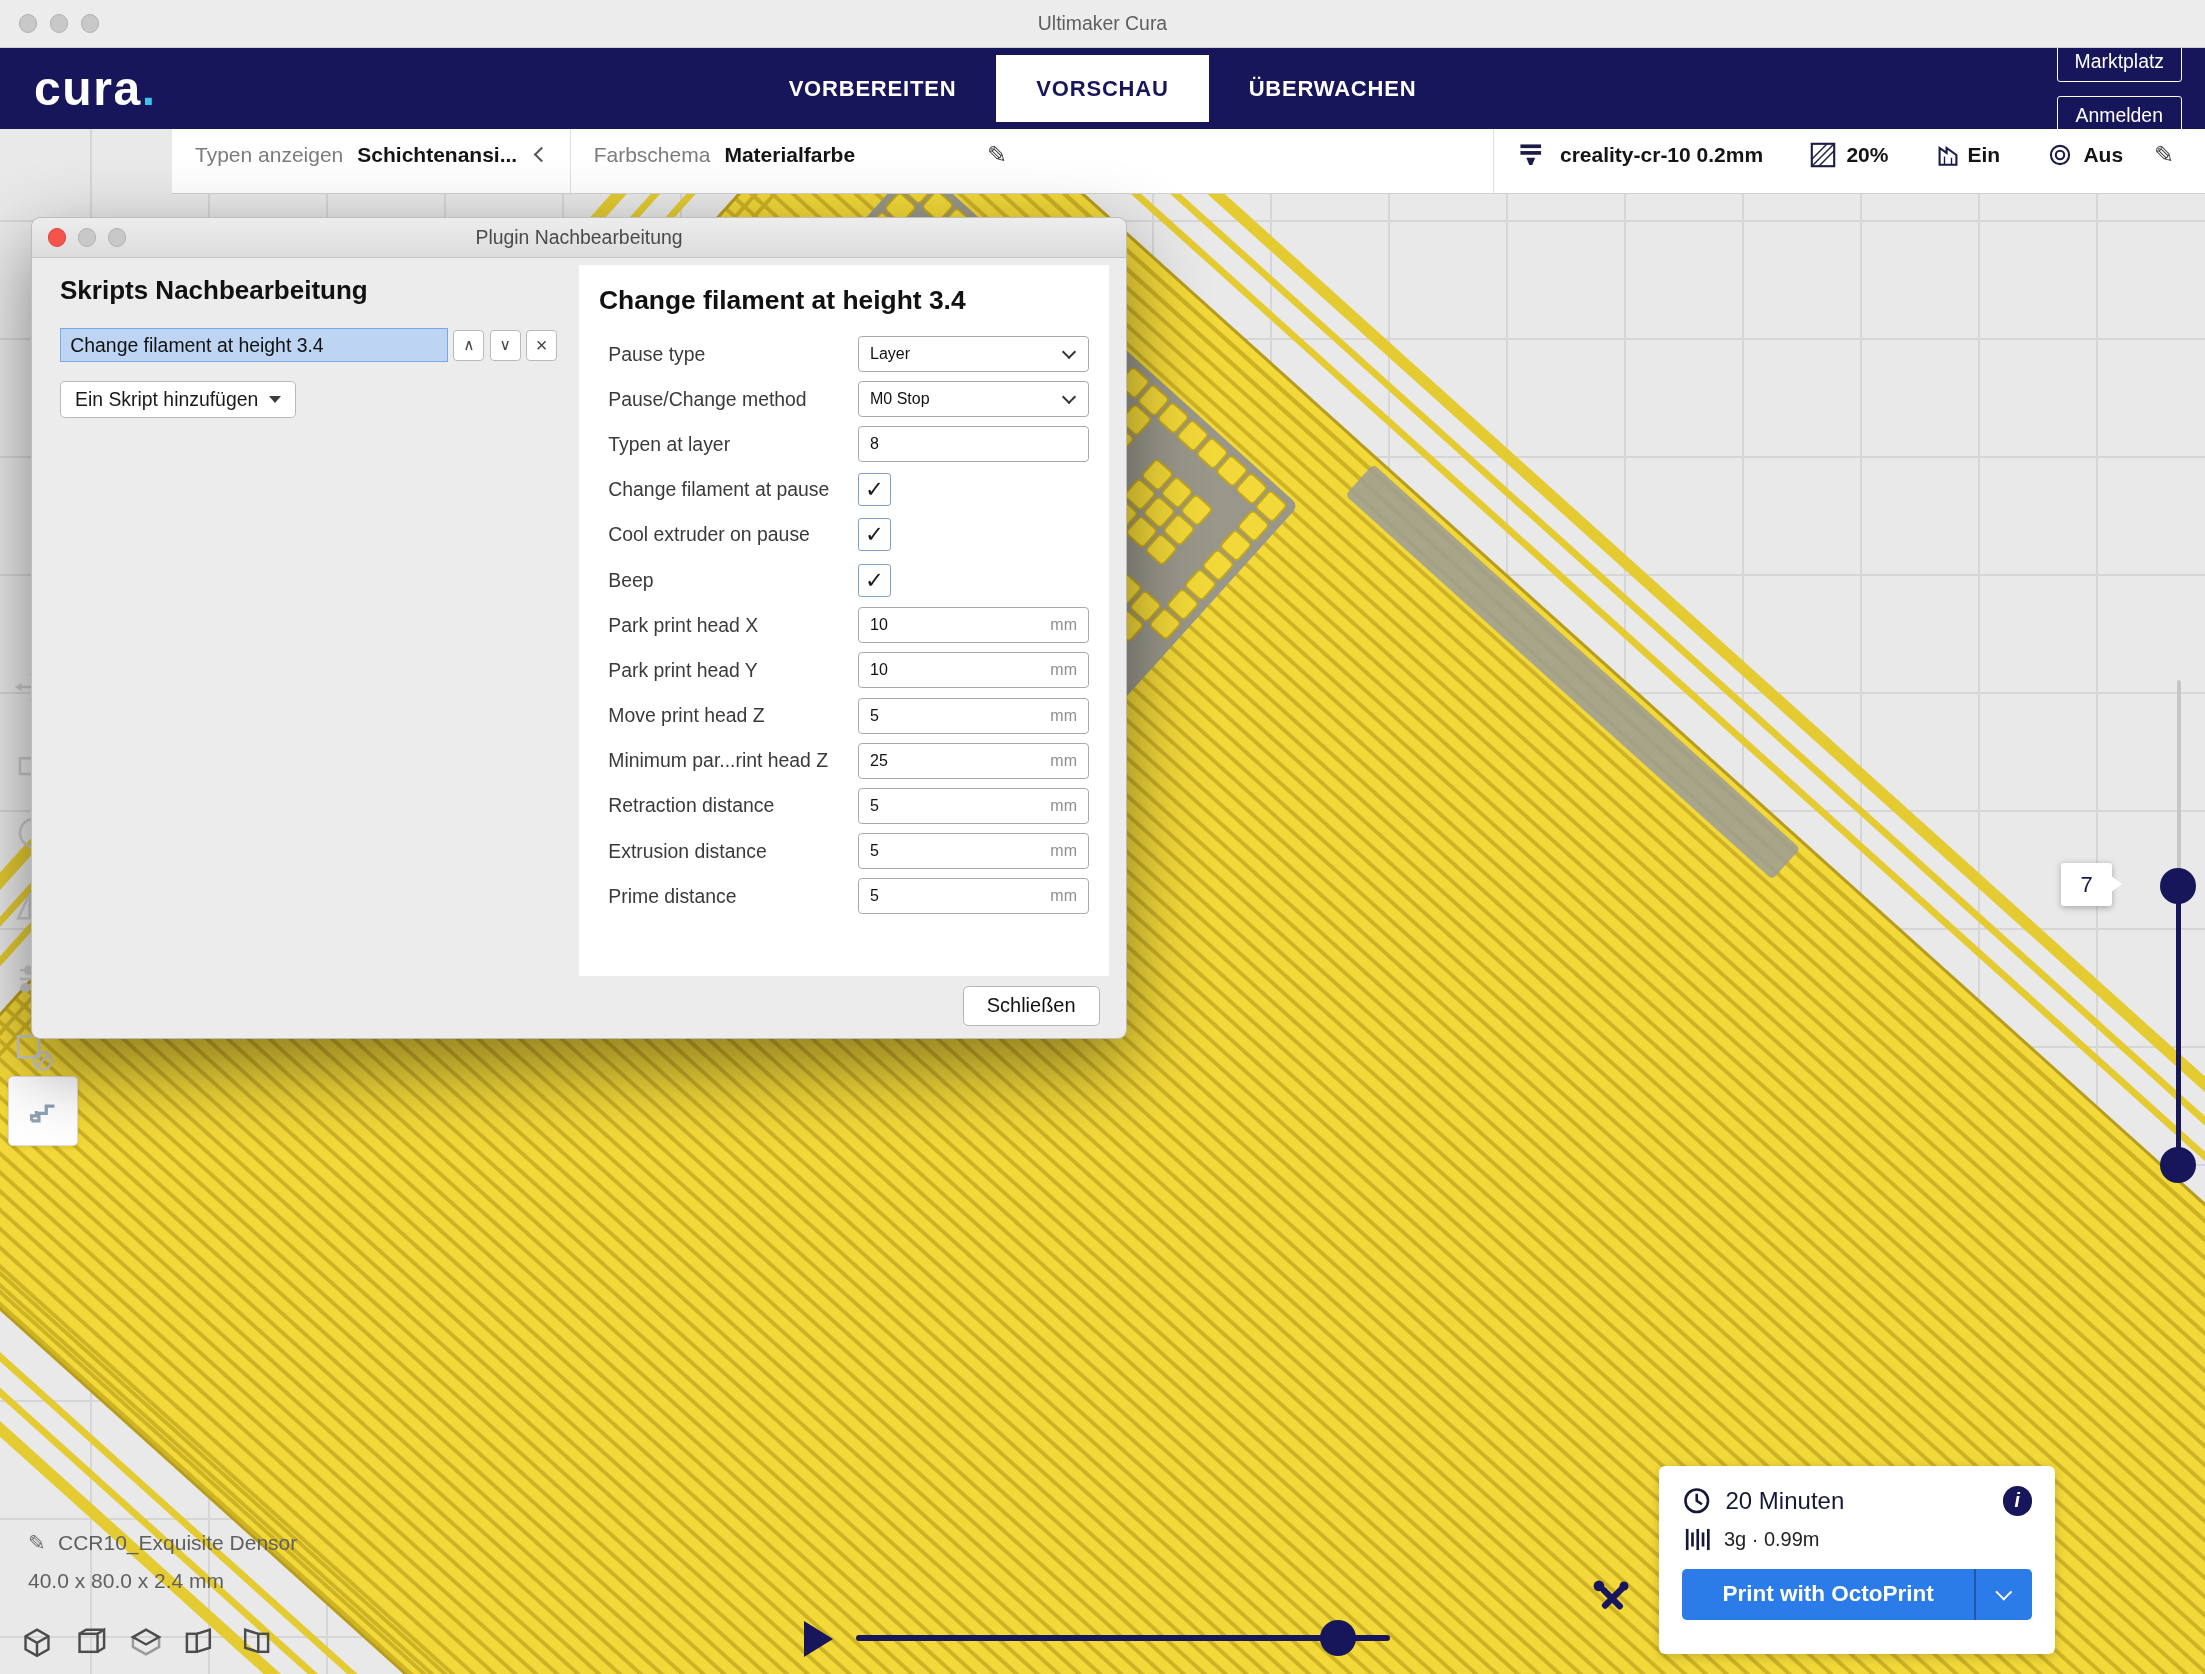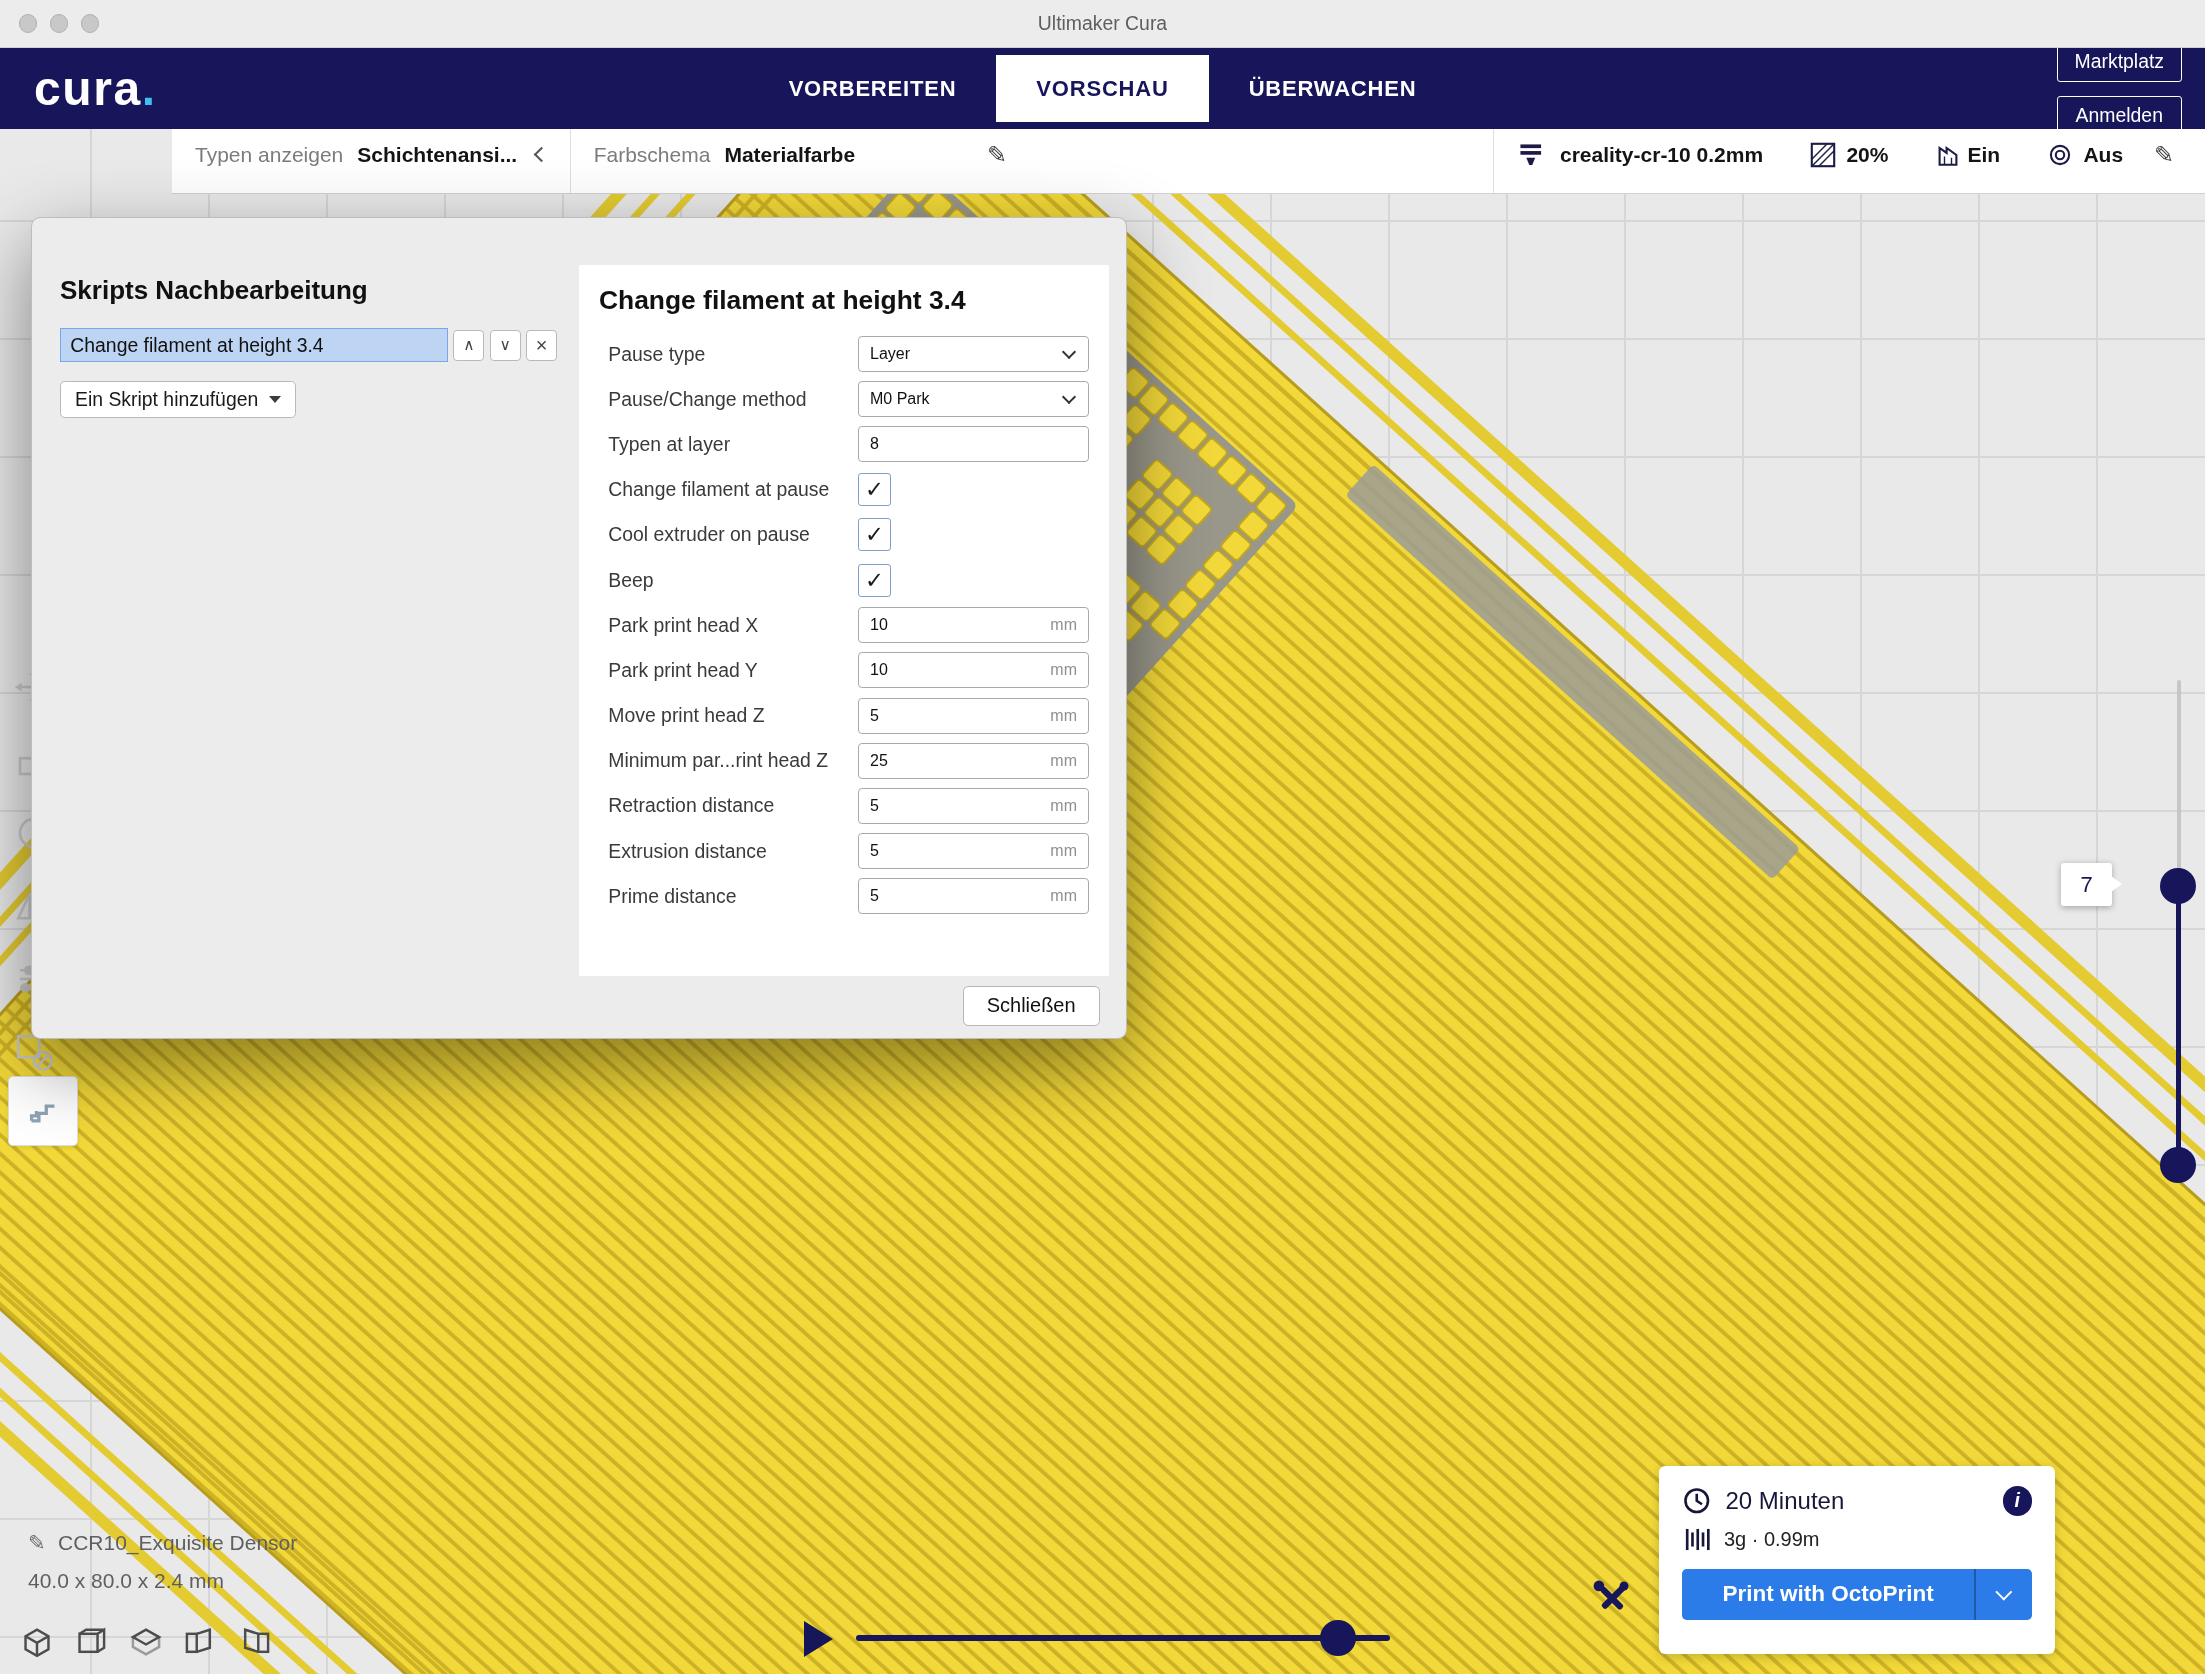--- a/index.html
+++ b/index.html
@@ -574,20 +574,28 @@
           <circle cx="20" cy="20" r="6"></circle>
           <circle cx="20" cy="20" r="13"></circle>
         </svg>
     </span>
     <span class="tb-value">Aus</span>
   </div>
   <span class="pencil" style="margin:0 31px 0 7.8px;">✎</span>
 </div>
 
 <div class="dialog">
+  <div class="dialog-titlebar">
+    <div class="traffic">
+      <span class="red"></span>
+      <span></span>
+      <span></span>
+    </div>
+    <span>Plugin Nachbearbeitung</span>
+  </div>
 
   <div class="scripts-pane">
     <div class="scripts-heading">Skripts Nachbearbeitung</div>
     <div class="script-row">
       <div class="script-selected">Change filament at height 3.4</div>
       <div class="mini-btn">∧</div>
       <div class="mini-btn">∨</div>
       <div class="mini-btn x">×</div>
     </div>
     <div class="add-script-btn">
@@ -605,21 +613,21 @@
             <div class="fselect">
               <span>Layer</span>
               <span class="chev"></span>
             </div>
           </div>
         </div>
         <div class="frow">
           <span class="flabel">Pause/Change method</span>
           <div class="fctrl">
             <div class="fselect">
-              <span>M0 Park</span>
+              <span>M0 Stop</span>
               <span class="chev"></span>
             </div>
           </div>
         </div>
         <div class="frow">
           <span class="flabel">Typen at layer</span>
           <div class="fctrl">
             <div class="finput">
               <span>8</span>
             </div>

